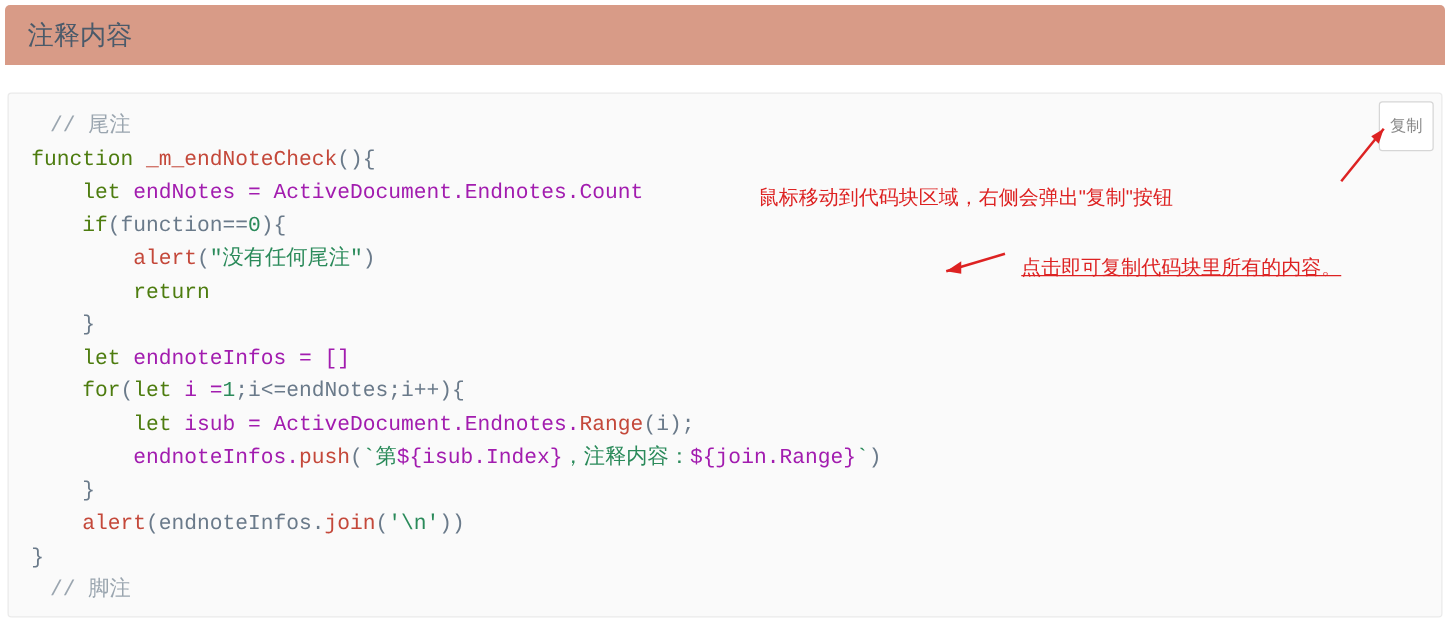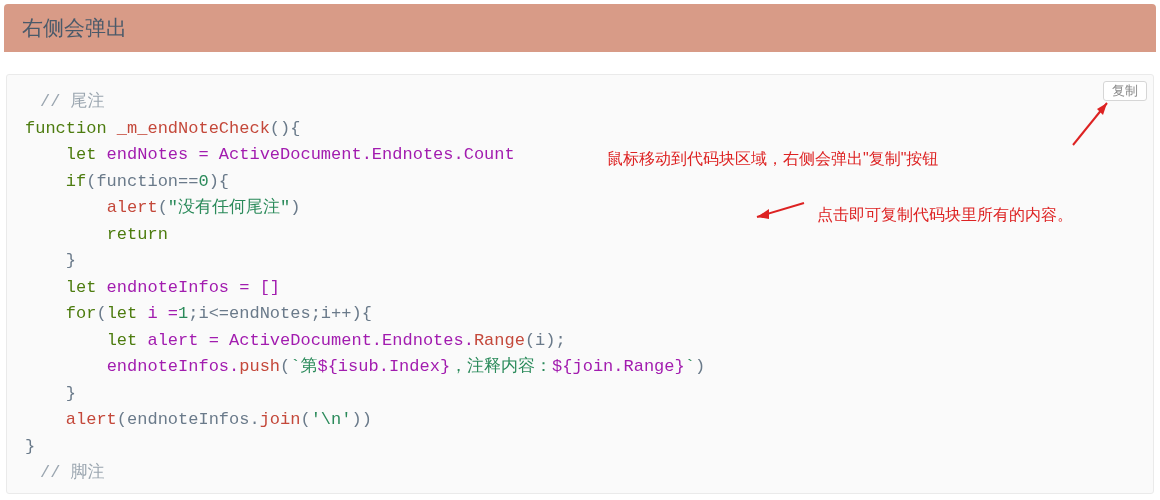--- a/index.html
+++ b/index.html
@@ -24,21 +24,21 @@
     padding: 14px 18px;
     height: 420px;
   }
   .copy-btn {
     position: absolute;
     top: 6px;
     right: 6px;
     background: #fff;
     border: 1px solid #d6d6d6;
     border-radius: 3px;
-    padding: 0 8px;
+    padding: 10px 8px;
     font-size: 13px;
     color: #888;
     cursor: pointer;
     font-family: inherit;
     text-align: center;
   }
   .code {
     font-family: Consolas, "Courier New", monospace;
     font-size: 17px;
     line-height: 26.5px;
@@ -55,30 +55,30 @@
   .tok-tmpl    { color: #2a8a5a; }
 
   .annotation {
     position: absolute;
     color: #d22;
     font-size: 16px;
     line-height: 24px;
     z-index: 5;
   }
   .anno1 { top: 72px; left: 600px; width: 470px; }
-  .anno2 { top: 128px; left: 810px; width: 260px; }
+  .anno2 { top: 128px; left: 810px; width: 260px; text-decoration: underline; }
 
   .arrow { position: absolute; z-index: 4; }
   .arrow svg { overflow: visible; }
 </style>
 </head>
 <body>
 
 <div class="header">
-  <div class="header-title">右侧会弹出</div>
+  <div class="header-title">注释内容</div>
 </div>
 
 <div class="code-container">
   <button class="copy-btn">复制</button>
 
   <div class="annotation anno1">鼠标移动到代码块区域，右侧会弹出"复制"按钮</div>
   <div class="annotation anno2">点击即可复制代码块里所有的内容。</div>
 
   <div class="arrow" style="top:20px; right:30px;">
     <svg width="60" height="60">
@@ -96,19 +96,19 @@
 
 <div class="code"><span class="tok-comment">// 尾注</span>
 <span class="tok-keyword">function</span> <span class="tok-func">_m_endNoteCheck</span><span class="tok-punct">(){</span>
     <span class="tok-keyword">let</span><span class="tok-ident"> endNotes = ActiveDocument.Endnotes.Count</span>
     <span class="tok-keyword">if</span><span class="tok-punct">(function==</span><span class="tok-number">0</span><span class="tok-punct">){</span>
         <span class="tok-func">alert</span><span class="tok-punct">(</span><span class="tok-string">"没有任何尾注"</span><span class="tok-punct">)</span>
         <span class="tok-keyword">return</span>
     <span class="tok-punct">}</span>
     <span class="tok-keyword">let</span><span class="tok-ident"> endnoteInfos = []</span>
     <span class="tok-keyword">for</span><span class="tok-punct">(</span><span class="tok-keyword">let</span><span class="tok-ident"> i =</span><span class="tok-number">1</span><span class="tok-punct">;i&lt;=endNotes;i++){</span>
-        <span class="tok-keyword">let</span><span class="tok-ident"> alert = ActiveDocument.Endnotes.</span><span class="tok-func">Range</span><span class="tok-punct">(i);</span>
+        <span class="tok-keyword">let</span><span class="tok-ident"> isub = ActiveDocument.Endnotes.</span><span class="tok-func">Range</span><span class="tok-punct">(i);</span>
         <span class="tok-ident">endnoteInfos.</span><span class="tok-func">push</span><span class="tok-punct">(</span><span class="tok-tmpl">`第</span><span class="tok-ident">${isub.Index}</span><span class="tok-tmpl">，注释内容：</span><span class="tok-ident">${join.Range}</span><span class="tok-tmpl">`</span><span class="tok-punct">)</span>
     <span class="tok-punct">}</span>
     <span class="tok-func">alert</span><span class="tok-punct">(endnoteInfos.</span><span class="tok-func">join</span><span class="tok-punct">(</span><span class="tok-string">'\n'</span><span class="tok-punct">))</span>
 <span class="tok-punct">}</span>
 <span class="tok-comment">// 脚注</span></div>
 </div>
 
 </body></html>

